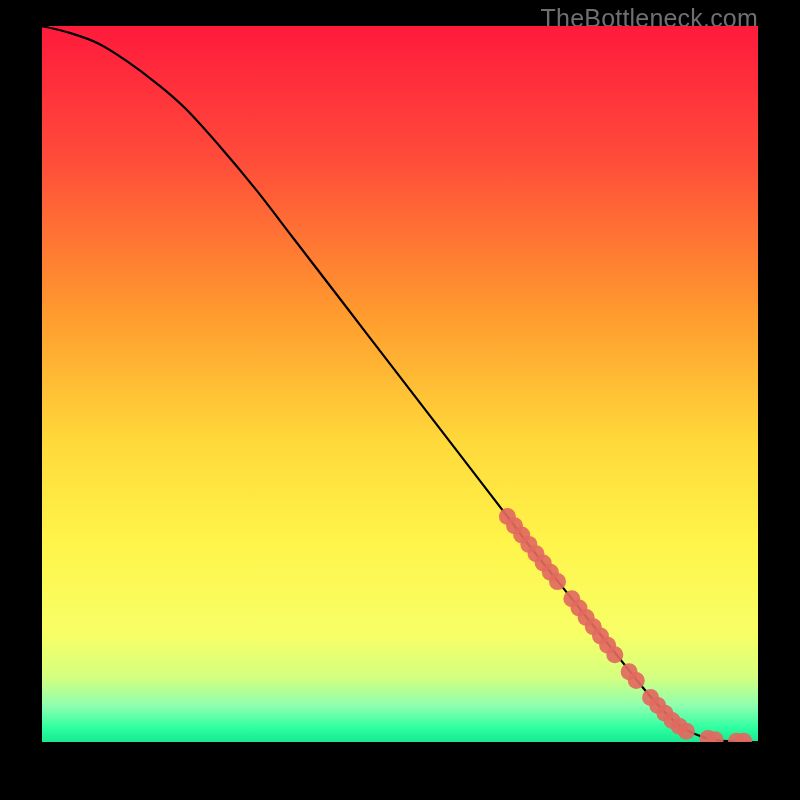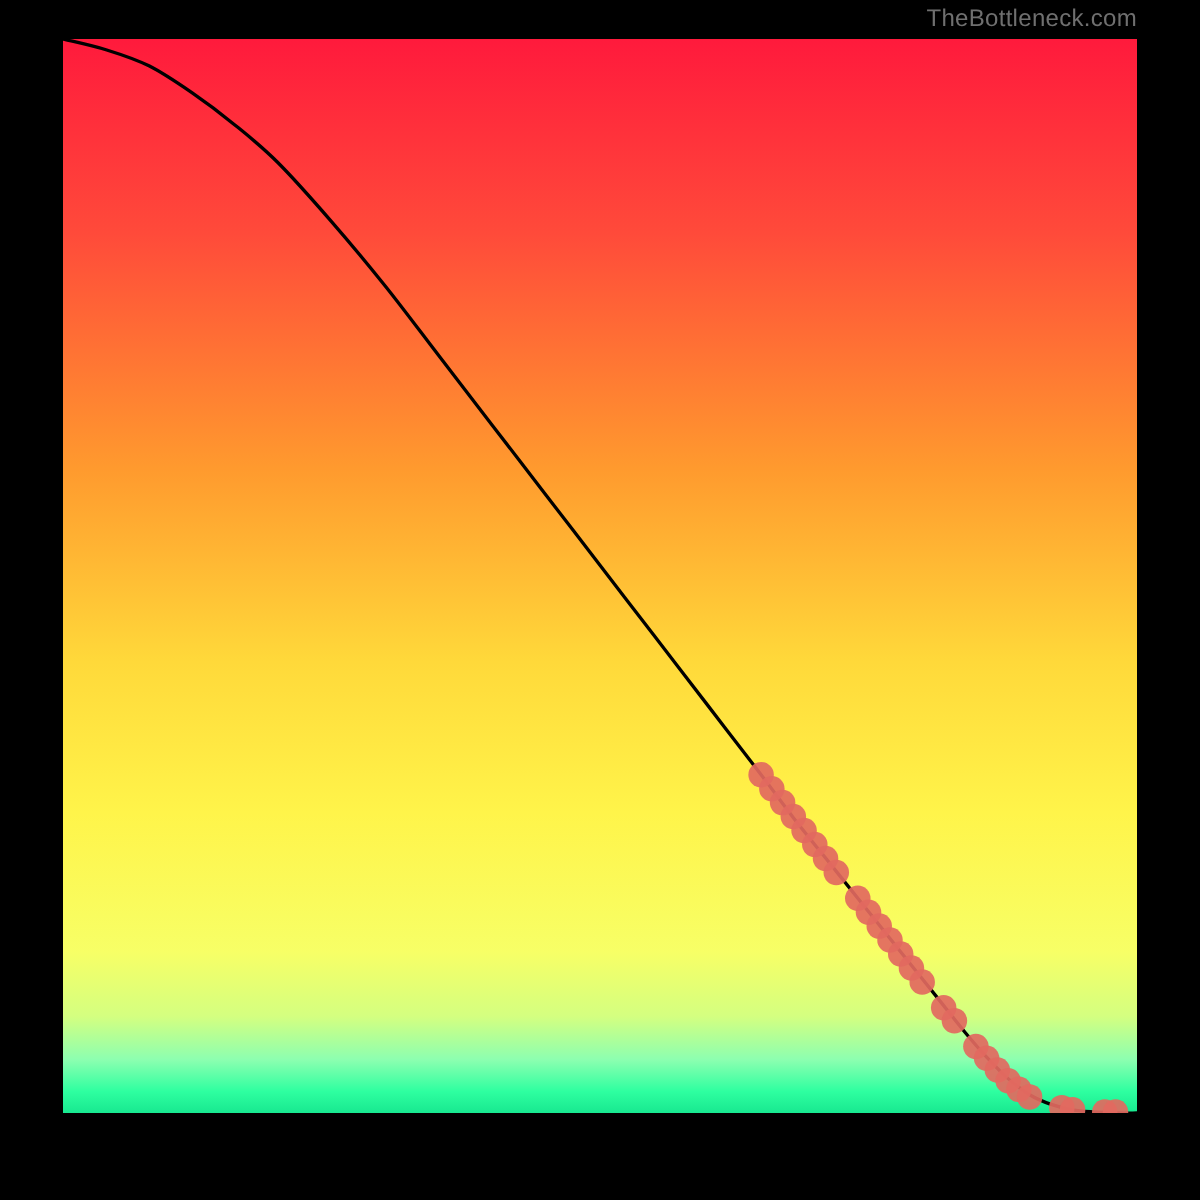--- a/index.html
+++ b/index.html
@@ -28,21 +28,21 @@
   .plot svg {
     display: block;
     width: 716px;
     height: 716px;
   }
   .watermark {
     position: absolute;
     top: 4px;
     right: 42px;
     color: #6f6f6f;
-    font-size: 16px;
+    font-size: 25px;
     font-weight: 500;
     letter-spacing: 0.2px;
   }
 </style>
 </head>
 <body>
 
 <div class="frame">
   <div class="watermark">TheBottleneck.com</div>
 

